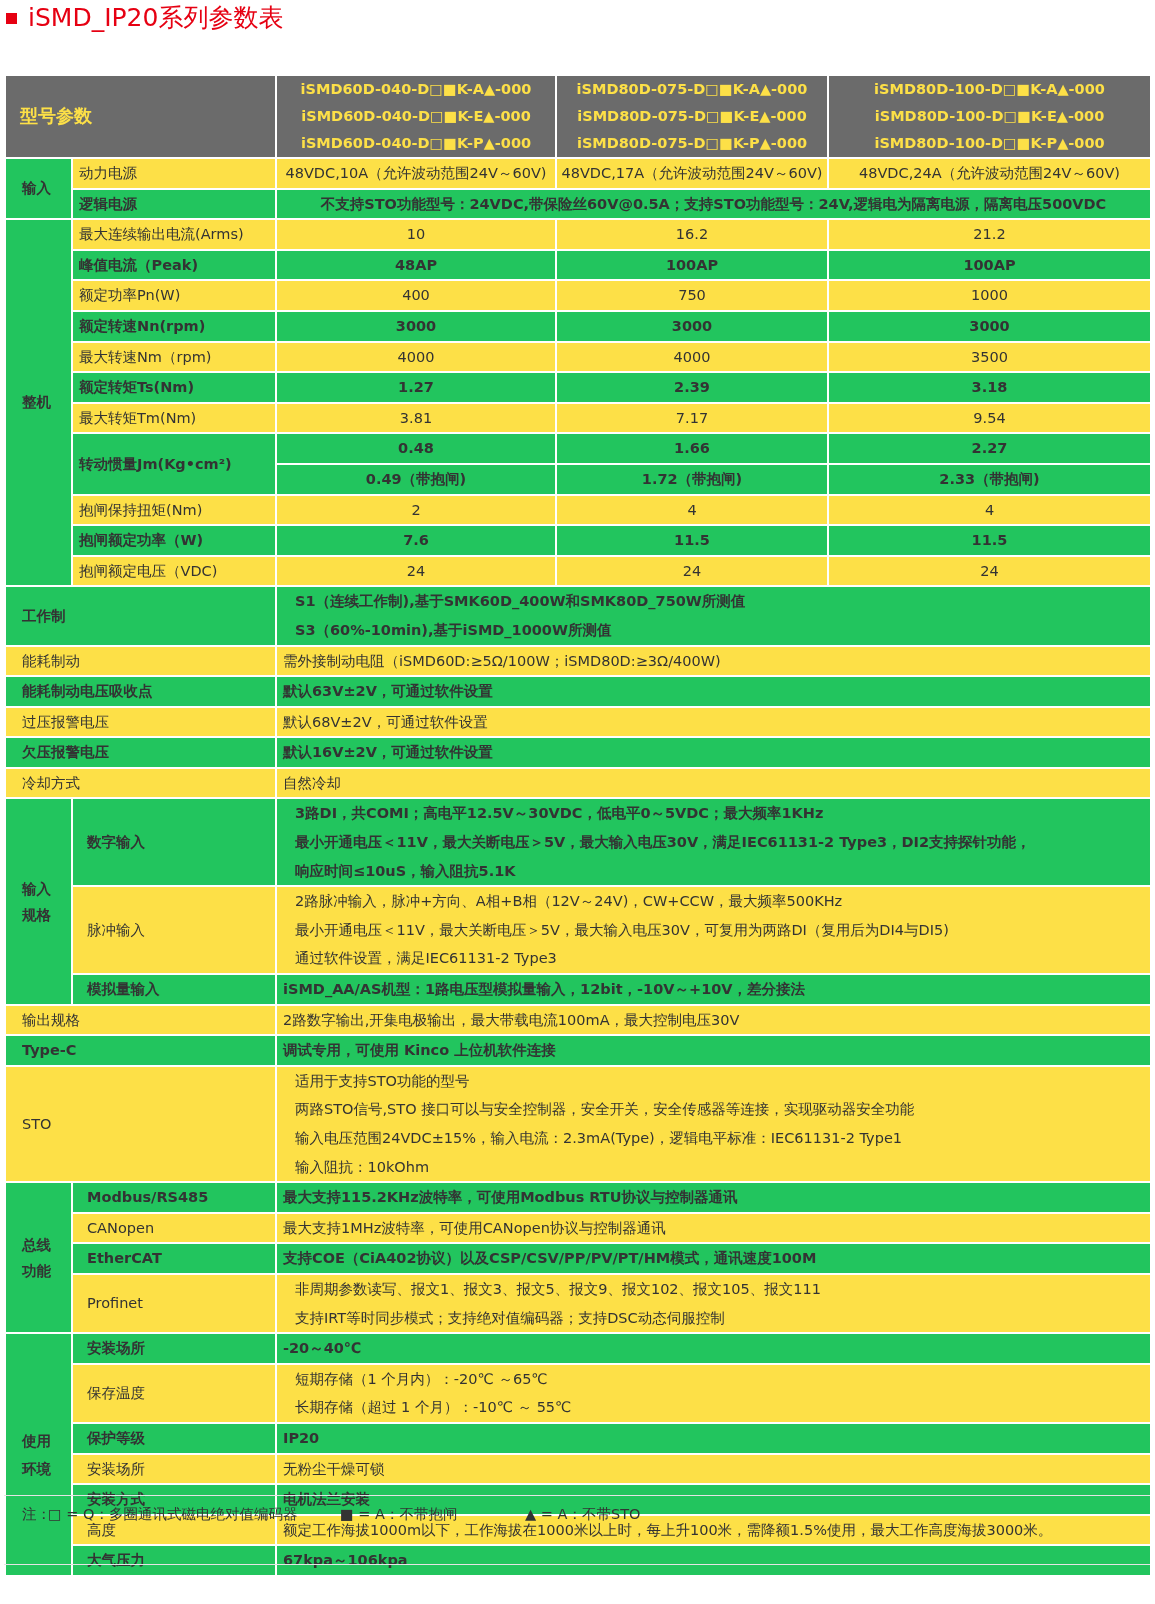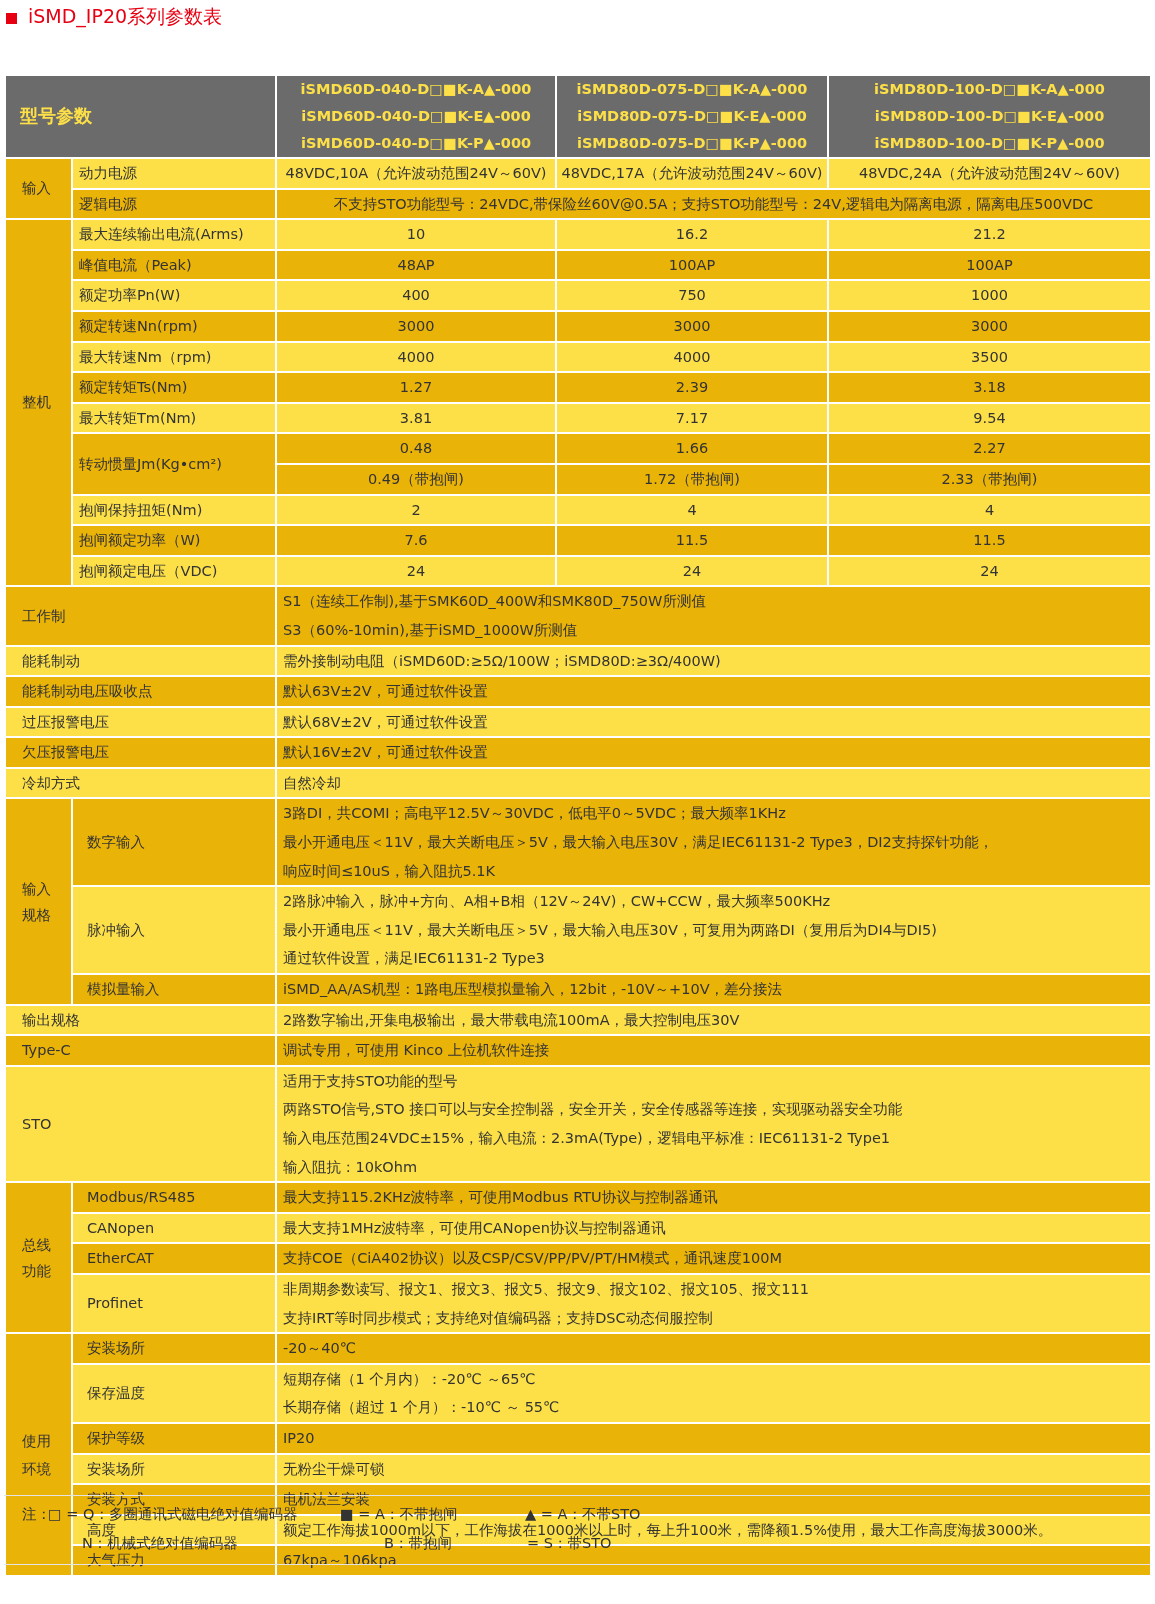--- a/index.html
+++ b/index.html
@@ -1,35 +1,35 @@
 <!DOCTYPE html>
 <html><head>
 <meta charset="utf-8">
 <style>
   html, body { margin: 0; padding: 0; background: #ffffff; }
   body { width: 1155px; height: 1604px; position: relative; overflow: hidden;
          font-family: "DejaVu Sans", "Liberation Sans", sans-serif; color: #333333; }
   .title { position: absolute; left: 6px; top: 0px; height: 34px; display: flex; align-items: center; }
   .title .sq { width: 11px; height: 11px; background: #e60012; margin-right: 11px; margin-top: 2px; }
-  .title .txt { color: #e60012; font-size: 19px; letter-spacing: 0px; }
+  .title .txt { color: #e60012; font-size: 25px; letter-spacing: 0px; }
 
   .spec { position: absolute; left: 4px; top: 74px; width: 1146px; border-collapse: collapse;
           table-layout: fixed; font-size: 14.5px; }
   .spec td { padding: 0; height: 28.6px; border: 2px solid #ffffff; vertical-align: middle; line-height: 28.6px; }
   .hdr td { background: #6b6b6b; color: #fde047; font-weight: bold; }
   .hdr .h-label { font-size: 18px; padding-left: 14px; font-family: Liberation Serif, serif; }
   .hdr .model { text-align: center; font-size: 14.5px; line-height: 27px; }
   .g { background: #fde047; }
-  .w { background: #eab308; }
+  .w { background: #22c55e; font-weight: bold; }
   .c { text-align: center; margin-left: 41px; }
   .l { padding-left: 6px !important; }
   .cat { padding-left: 16px !important; }
   .sub2 { padding-left: 14px !important; }
   .ml { line-height: 28.6px; }
-  .ml div { height: 28.6px; }
+  .ml div { height: 28.6px; margin-left: 12px; }
   .note { position: absolute; left: 4px; top: 1495px; width: 1146px; height: 68px;
           border-top: 1px solid #e4e4e4; border-bottom: 1px solid #e4e4e4; font-size: 14.5px; }
   .note .row { position: absolute; left: 0; right: 0; height: 28px; line-height: 28px; }
   .note span { position: absolute; white-space: nowrap; }
 </style>
 </head>
 <body>
 
 <div class="title">
   <div class="sq"></div>
@@ -285,18 +285,13 @@
   </tbody>
 </table>
 
 <div class="note">
   <div class="row" style="top:4px;">
     <span style="left:18px;">注：</span>
     <span style="left:44px;">□ = Q：多圈通讯式磁电绝对值编码器</span>
     <span style="left:336px;">■ = A：不带抱闸</span>
     <span style="left:521px;text-align:right;">▲ = A：不带STO</span>
   </div>
-  <div class="row" style="top:33px;">
-    <span style="left:78px;">N：机械式绝对值编码器</span>
-    <span style="left:380px;">B：带抱闸</span>
-    <span style="left:523px;">= S：带STO</span>
-  </div>
 </div>
 
 </body></html>

